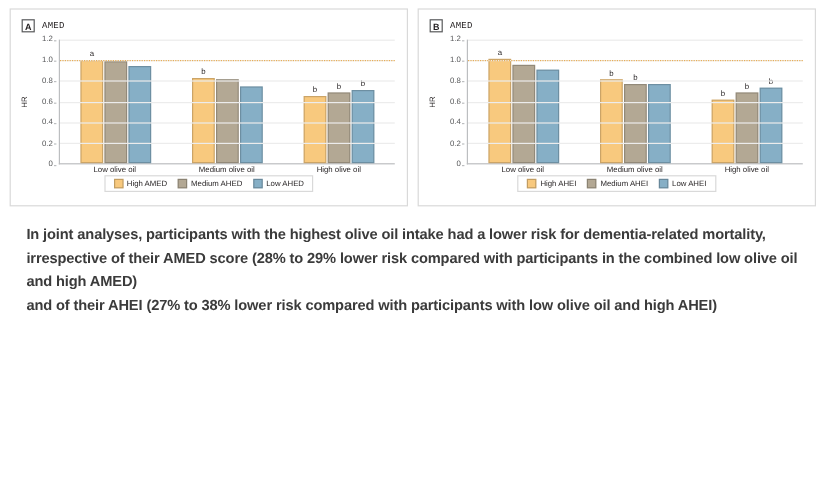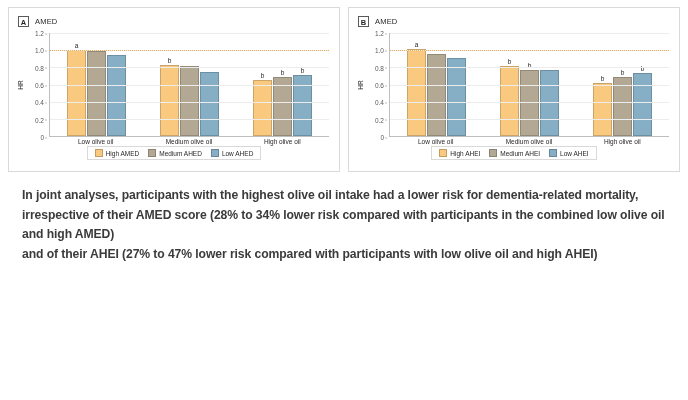--- a/index.html
+++ b/index.html
@@ -58,20 +58,21 @@
     font-weight: bold;
     line-height: 11px;
     text-align: center;
     color: #231f20;
     box-sizing: border-box;
   }
   .panel-title {
     font-size: 7.5px;
     color: #231f20;
     letter-spacing: 0.2px;
+    font-family: Liberation Mono, monospace;
   }
 
   
   .plot-wrap {
     position: relative;
     margin-top: 5px;
     height: 104px;
   }
   .ylabel {
     position: absolute;
@@ -413,17 +414,17 @@
               <span class="swatch" style="background: rgb(134, 175, 198);"></span>
               <span>Low AHEI</span>
             </div>
           </div>
       </div>
     </div>
 
   </div>
 
   <div class="caption">
-    <p>In joint analyses, participants with the highest olive oil intake had a lower risk for dementia-related mortality, irrespective of their AMED score (28% to 34% lower risk compared with participants in the combined low olive oil and high AMED)</p>
-    <p>and of their AHEI (27% to 47% lower risk compared with participants with low olive oil and high AHEI)</p>
+    <p>In joint analyses, participants with the highest olive oil intake had a lower risk for dementia-related mortality, irrespective of their AMED score (28% to 29% lower risk compared with participants in the combined low olive oil and high AMED)</p>
+    <p>and of their AHEI (27% to 38% lower risk compared with participants with low olive oil and high AHEI)</p>
   </div>
 
 </div>
 
 </body></html>

